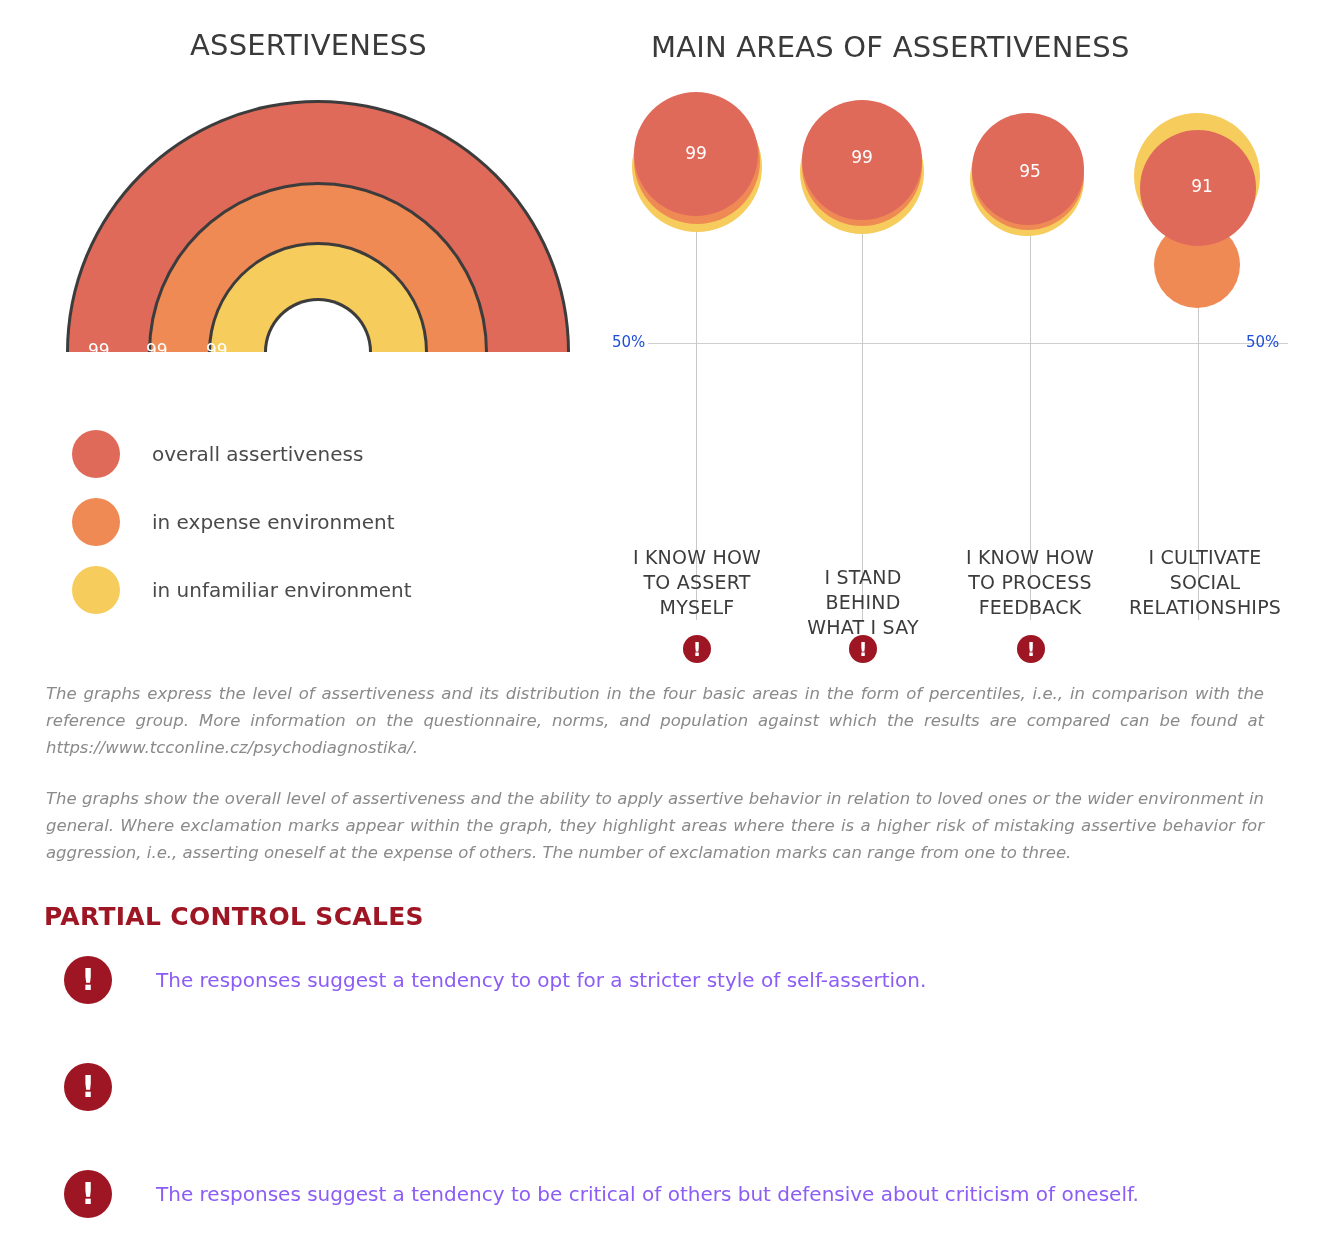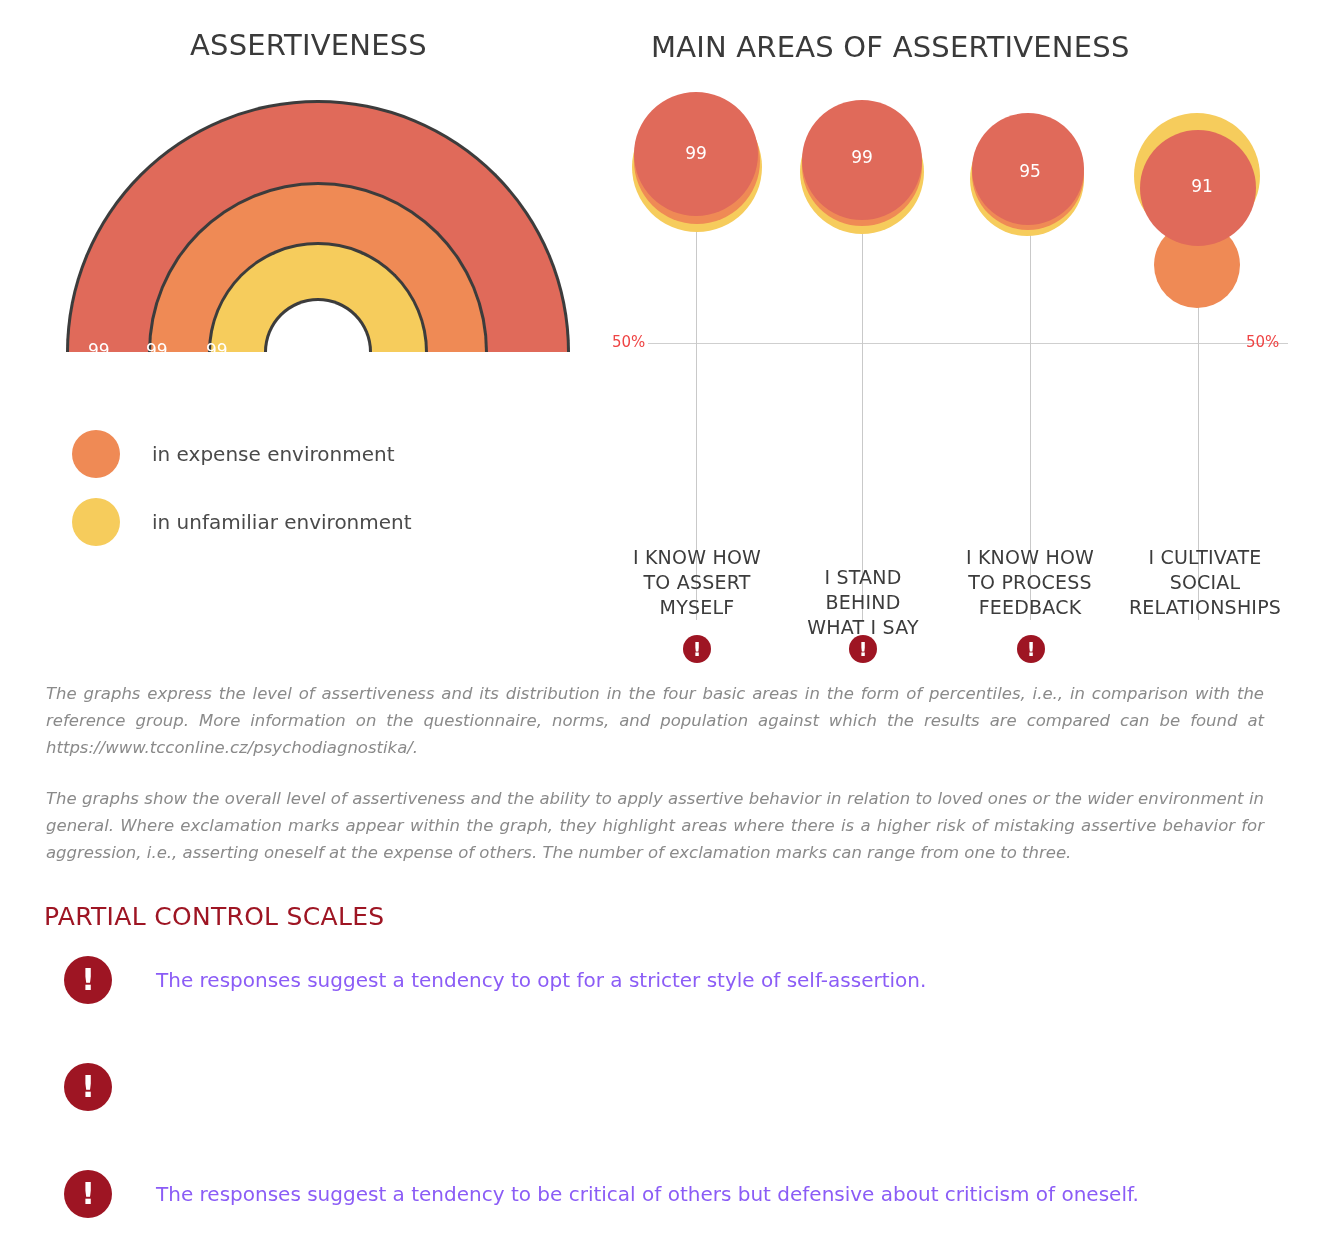--- a/index.html
+++ b/index.html
@@ -125,21 +125,21 @@
     position: absolute;
     left: 48px;
     top: 263px;
     width: 640px;
     height: 1px;
     background: #cfcfcf;
   }
   .axis-label {
     position: absolute;
     font-size: 15px;
-    color: #ef4444;
+    color: #1d4ed8;
     top: 253px;
   }
   #axis-label-left  { left: 12px; }
   #axis-label-right { left: 646px; }
 
   .stem {
     position: absolute;
     width: 1px;
     background: #c9c9c9;
     top: 150px;
@@ -199,20 +199,21 @@
   #note-2 { top: 785px; }
 
   
   #section-title {
     position: absolute;
     left: 44px;
     top: 902px;
     font-size: 25px;
     color: #9e1523;
     letter-spacing: 0.3px;
+    font-weight: bold;
   }
   .scale-row {
     position: absolute;
     left: 44px;
     width: 1240px;
     height: 56px;
     display: flex;
     align-items: center;
   }
   #scale-row-0 { top: 952px; }
@@ -248,20 +249,24 @@
   <div class="arc arc-inner"></div>
   <div class="arc arc-hole"></div>
   <div class="gauge-baseline"></div>
   <div class="gauge-val" id="gauge-val-0">99</div>
   <div class="gauge-val" id="gauge-val-1">99</div>
   <div class="gauge-val" id="gauge-val-2">99</div>
 </div>
 
 <div id="legend">
   <div class="legend-row">
+    <div class="legend-dot" style="background:#e06a5a"></div>
+    <div class="legend-label">overall assertiveness</div>
+  </div>
+  <div class="legend-row">
     <div class="legend-dot" style="background:#ef8a55"></div>
     <div class="legend-label">in expense environment</div>
   </div>
   <div class="legend-row">
     <div class="legend-dot" style="background:#f6cc5c"></div>
     <div class="legend-label">in unfamiliar environment</div>
   </div>
 </div>
 
 <div class="title" id="title-main-areas">MAIN AREAS OF ASSERTIVENESS</div>

